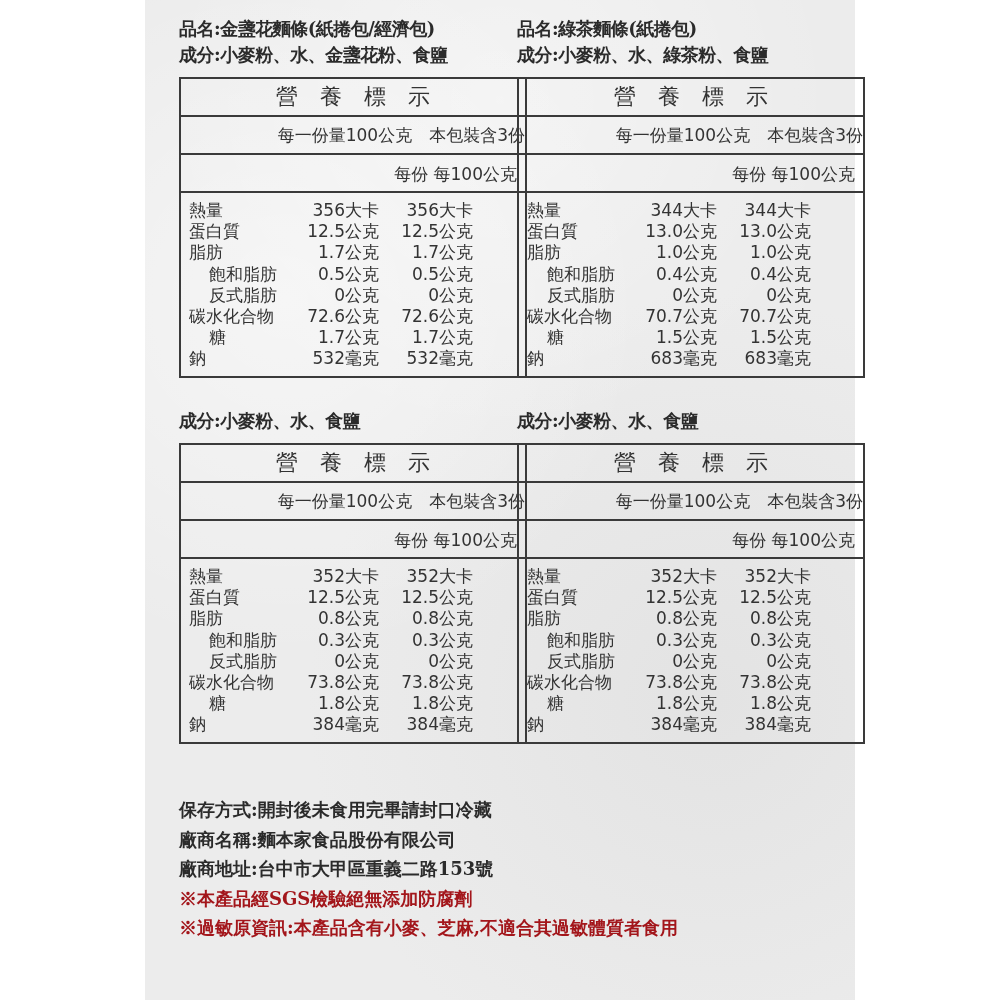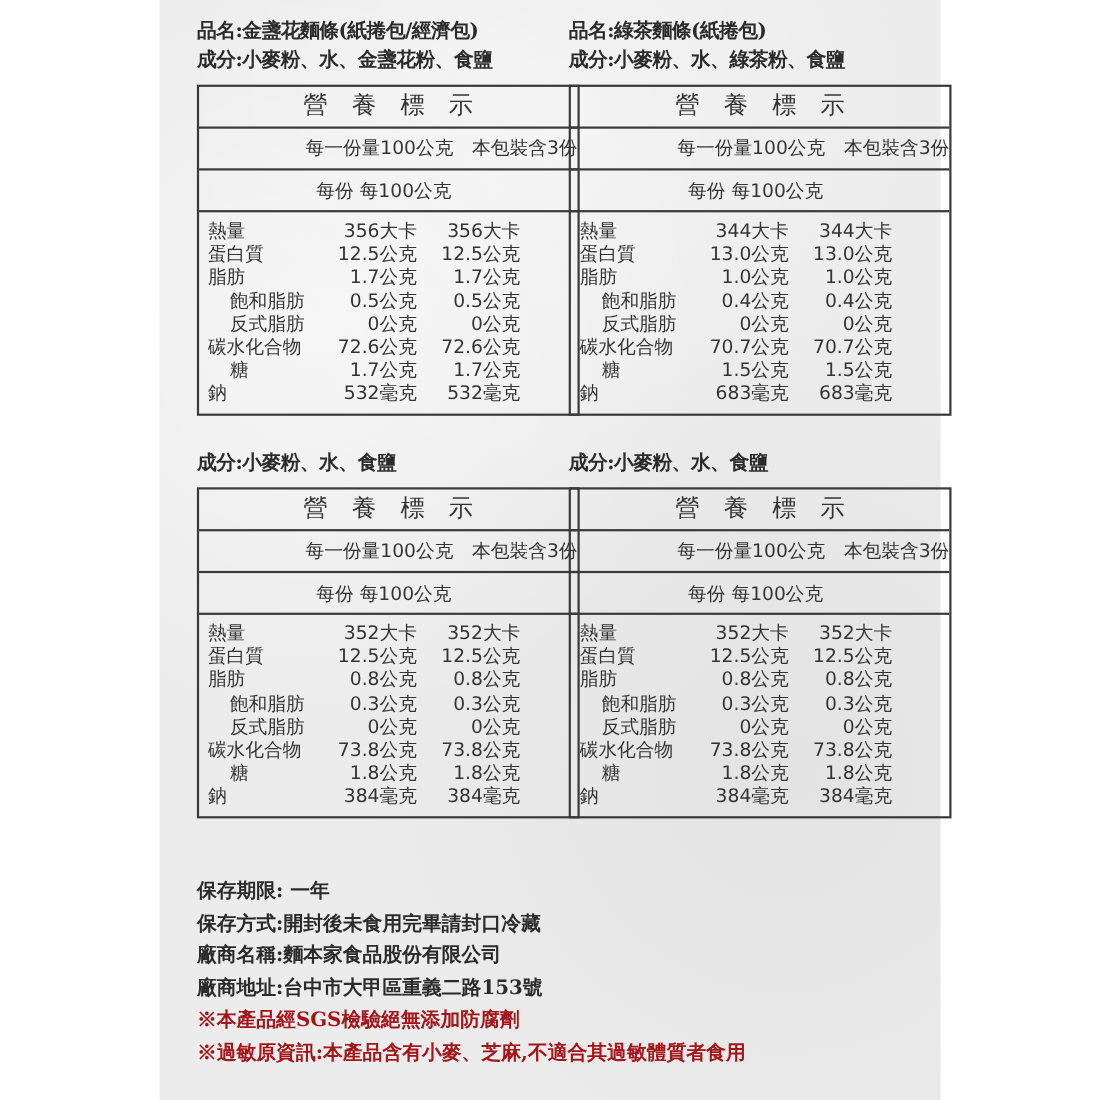--- a/index.html
+++ b/index.html
@@ -28,21 +28,21 @@
   }
   .lb-title {
     height: 36px; line-height: 36px; text-align: center; font-size: 22px;
     letter-spacing: 22px; padding-left: 22px; border-bottom: 2px solid #3a3a3a;
   }
   .lb-serving {
     height: 36px; line-height: 36px; text-align: right; font-size: 17px;
     border-bottom: 2px solid #3a3a3a; white-space: nowrap;
   }
   .lb-colhead {
-    height: 36px; line-height: 38px; text-align: center; font-size: 17px; padding-right: 8px;
+    height: 36px; line-height: 38px; text-align: right; font-size: 17px; padding-right: 8px;
     border-bottom: 2px solid #3a3a3a; white-space: nowrap;
   }
   .lb-rows { padding: 7px 8px 6px 8px; }
   .lb-row { display: flex; height: 21.2px; line-height: 21px; font-size: 17px; white-space: nowrap; }
   .lb-row .n { width: 110px; }
   .lb-row .n.indent { padding-left: 20px; box-sizing: border-box; }
   .lb-row .v1 { width: 80px; text-align: right; }
   .lb-row .v2 { width: 94px; text-align: right; }
 
   .footer { position: absolute; left: 179px; top: 795px; }
@@ -287,19 +287,18 @@
     <span class="n">鈉</span>
     <span class="v1">384毫克</span>
     <span class="v2">384毫克</span>
   </div>
 </div>
     </div>
   </div>
 </div>
 
 <div class="footer">
-  <div class="f-line">保存期限: 一年</div>
   <div class="f-line">保存方式:開封後未食用完畢請封口冷藏</div>
   <div class="f-line">廠商名稱:麵本家食品股份有限公司</div>
   <div class="f-line">廠商地址:台中市大甲區重義二路153號</div>
   <div class="f-line red">※本產品經SGS檢驗絕無添加防腐劑</div>
   <div class="f-line red">※過敏原資訊:本產品含有小麥、芝麻,不適合其過敏體質者食用</div>
 </div>
 
 </body></html>

